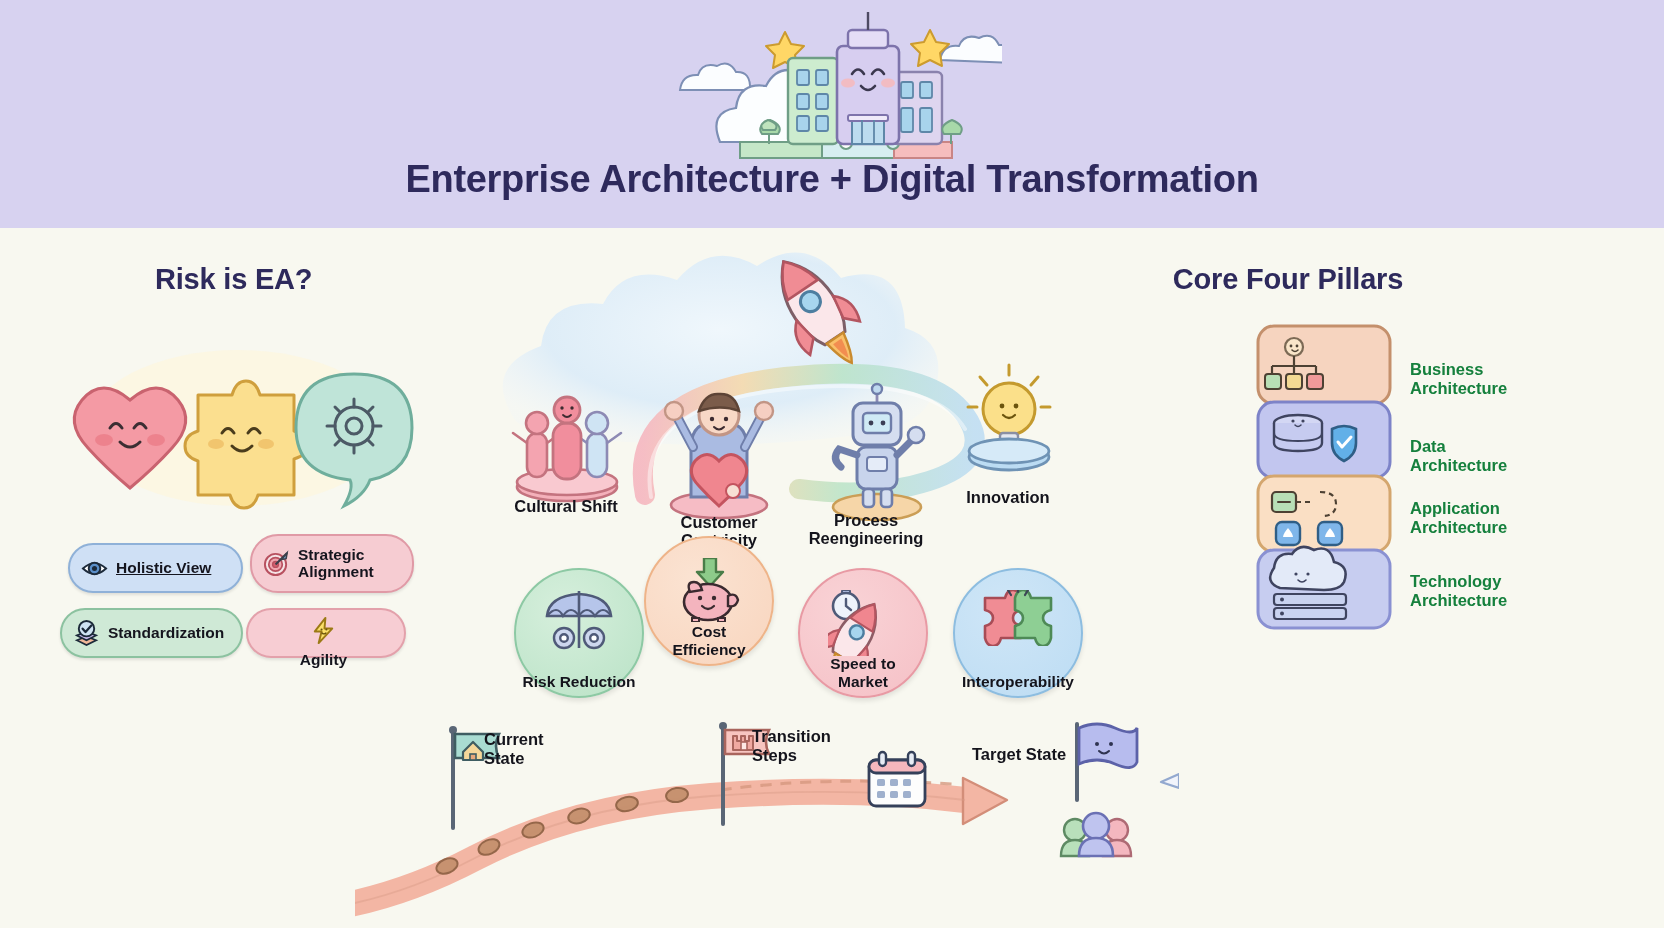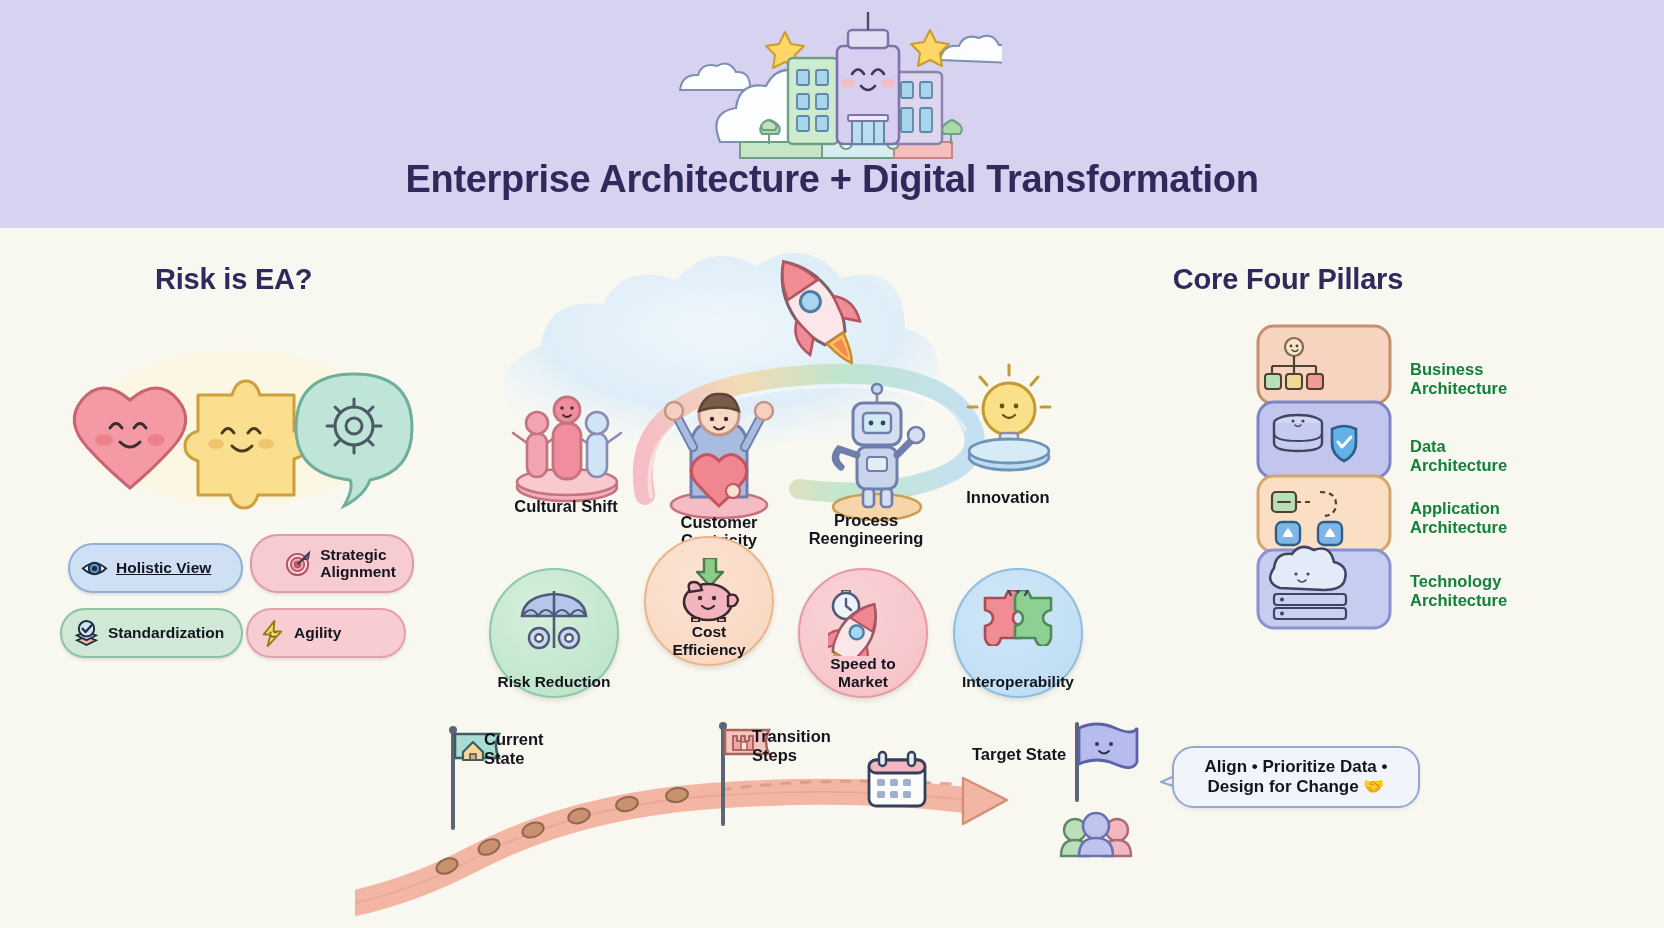--- a/index.html
+++ b/index.html
@@ -38,23 +38,23 @@
   
   .badge {
     position: absolute; display: flex; align-items: center; gap: 8px;
     border-radius: 28px; padding: 7px 16px 7px 11px;
     font-size: 15.5px; font-weight: bold; color: #15151e;
     line-height: 1.08; box-shadow: 0 2px 3px rgba(0,0,0,.10);
   }
   .badge .bico { flex: 0 0 auto; width: 27px; height: 27px; display:block; }
   .badge .btxt { white-space: pre-line; }
   .b-blue  { background: #cfe0f5; border: 2px solid #8fb1d8; }
-  .b-pink  { background: #f6ccd2; border: 2px solid #e09aa6; justify-content: flex-end; }
+  .b-pink  { background: #f6ccd2; border: 2px solid #e09aa6; }
   .b-green { background: #cfe9d6; border: 2px solid #8cc2a0; }
-  .b-pink2 { background: #f7cdd3; border: 2px solid #e3a1ab; }
+  .b-pink2 { background: #f7cdd3; border: 2px solid #e3a1ab; flex-direction: column; }
   #bd-holistic { left: 68px;  top: 543px; width: 175px; height: 50px; text-decoration: underline; }
   #bd-strategic{ left: 250px; top: 534px; width: 164px; height: 59px; }
   #bd-standard { left: 60px;  top: 608px; width: 183px; height: 50px; }
   #bd-agility  { left: 246px; top: 608px; width: 160px; height: 50px; }
 
   
   .cloud-art { position: absolute; left: 455px; top: 245px; }
 
   .pill-label {
     position: absolute; text-align: center; font-size: 16.5px; font-weight: bold;
@@ -70,21 +70,21 @@
     position: absolute; width: 130px; height: 130px; border-radius: 50%;
     display: flex; flex-direction: column; align-items: center;
     justify-content: flex-end; padding-bottom: 6px;
     box-shadow: 0 3px 5px rgba(0,0,0,.10);
   }
   .benefit .blabel {
     font-size: 15.5px; font-weight: bold; color: #14141c;
     text-align: center; line-height: 1.12; white-space: pre-line;
   }
   .benefit .bgfx { position: absolute; left: 50%; top: 20px; transform: translateX(-50%); }
-  #bn-risk  { left: 489px; top: 568px; background: radial-gradient(circle at 38% 32%, #d6efdc, #b9e2c6); border: 2px solid #8dc9a4; }
+  #bn-risk  { left: 514px; top: 568px; background: radial-gradient(circle at 38% 32%, #d6efdc, #b9e2c6); border: 2px solid #8dc9a4; }
   #bn-cost  { left: 644px; top: 536px; background: radial-gradient(circle at 38% 32%, #fbe3d2, #f8d5be); border: 2px solid #eeb489; }
   #bn-speed { left: 798px; top: 568px; background: radial-gradient(circle at 38% 32%, #f9d3d6, #f5c0c6); border: 2px solid #e89aa4; }
   #bn-inter { left: 953px; top: 568px; background: radial-gradient(circle at 38% 32%, #cfe6f7, #bcdcf3); border: 2px solid #8dbde0; }
 
   
   .pillar-stack { position: absolute; left: 1240px; top: 322px; }
   .pillar-label {
     position: absolute; font-size: 16.5px; font-weight: bold; color: #15803d;
     line-height: 1.16; white-space: pre-line;
   }
@@ -575,18 +575,14 @@
 
   <div class="road-label" id="rd-current">Current
 State</div>
   <div class="road-label" id="rd-trans">Transition
 Steps</div>
   <div class="road-label" id="rd-target">Target State</div>
 
   <svg class="bubble-tail" viewBox="0 0 20 18">
     <path d="M20 2 L2 10 L20 16 z" fill="#f1f4fb" stroke="#93a9cf" stroke-width="2.2" stroke-linejoin="round"></path>
   </svg>
-  <div class="bubble">
-    <div class="btext">Align • Prioritize Data •
-Design for Change 🤝</div>
-  </div>
 
 </div>
 
 </body></html>

